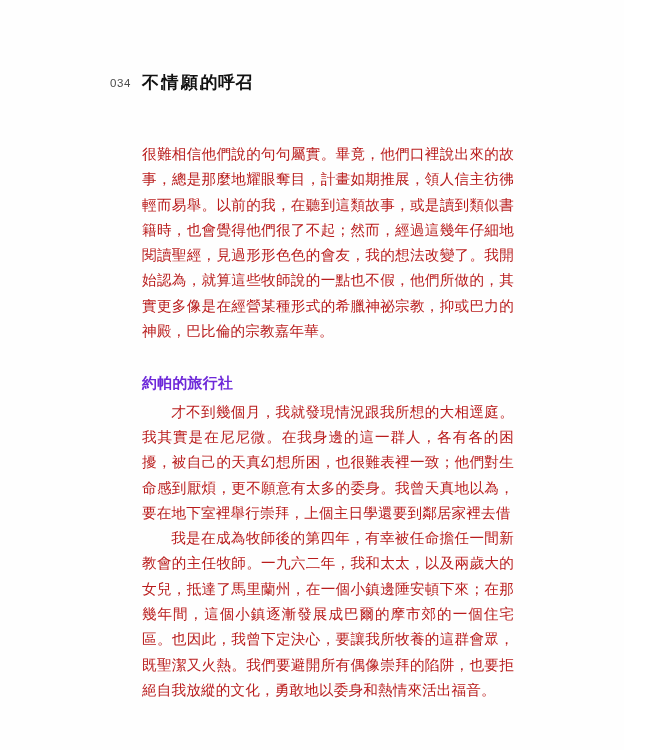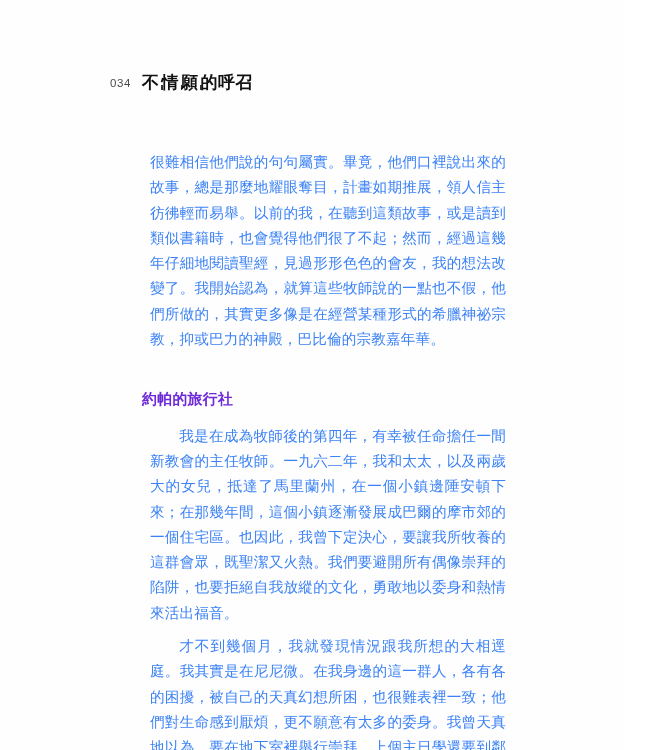--- a/index.html
+++ b/index.html
@@ -69,27 +69,27 @@
   }
 
   
   .textblock {
     position: absolute;
     top: 141px;
     left: 142px;
     width: 372px;
   }
   p.para {
-    margin: 8px;
+    margin: 0;
     font-size: 14.6px;
     line-height: 25.3px;
     text-align: justify;
     text-justify: inter-ideograph;
     letter-spacing: 0.15px;
-    color: #3b82f6;
+    color: #b91c1c;
   }
   p.indent {
     text-indent: 2em;
   }
   h2.section-heading {
     margin: 0;
     font-size: 14.8px;
     font-weight: bold;
     line-height: 25.3px;
     letter-spacing: 0.4px;
@@ -116,19 +116,19 @@
   <div class="textblock">
 
     <p class="para">很難相信他們說的句句屬實。畢竟，他們口裡說出來的故事，總是那麼地耀眼奪目，計畫如期推展，領人信主彷彿輕而易舉。以前的我，在聽到這類故事，或是讀到類似書籍時，也會覺得他們很了不起；然而，經過這幾年仔細地閱讀聖經，見過形形色色的會友，我的想法改變了。我開始認為，就算這些牧師說的一點也不假，他們所做的，其實更多像是在經營某種形式的希臘神祕宗教，抑或巴力的神殿，巴比倫的宗教嘉年華。</p>
 
     <div class="gap-before-heading"></div>
 
     <h2 class="section-heading">約帕的旅行社</h2>
 
     <div class="gap-after-heading"></div>
 
+    <p class="para indent">才不到幾個月，我就發現情況跟我所想的大相逕庭。我其實是在尼尼微。在我身邊的這一群人，各有各的困擾，被自己的天真幻想所困，也很難表裡一致；他們對生命感到厭煩，更不願意有太多的委身。我曾天真地以為，要在地下室裡舉行崇拜，上個主日學還要到鄰居家裡去借</p>
+
     <p class="para indent">我是在成為牧師後的第四年，有幸被任命擔任一間新教會的主任牧師。一九六二年，我和太太，以及兩歲大的女兒，抵達了馬里蘭州，在一個小鎮邊陲安頓下來；在那幾年間，這個小鎮逐漸發展成巴爾的摩市郊的一個住宅區。也因此，我曾下定決心，要讓我所牧養的這群會眾，既聖潔又火熱。我們要避開所有偶像崇拜的陷阱，也要拒絕自我放縱的文化，勇敢地以委身和熱情來活出福音。</p>
-
-    <p class="para indent">才不到幾個月，我就發現情況跟我所想的大相逕庭。我其實是在尼尼微。在我身邊的這一群人，各有各的困擾，被自己的天真幻想所困，也很難表裡一致；他們對生命感到厭煩，更不願意有太多的委身。我曾天真地以為，要在地下室裡舉行崇拜，上個主日學還要到鄰居家裡去借</p>
 
   </div>
 
 </div>
 
 </body></html>

